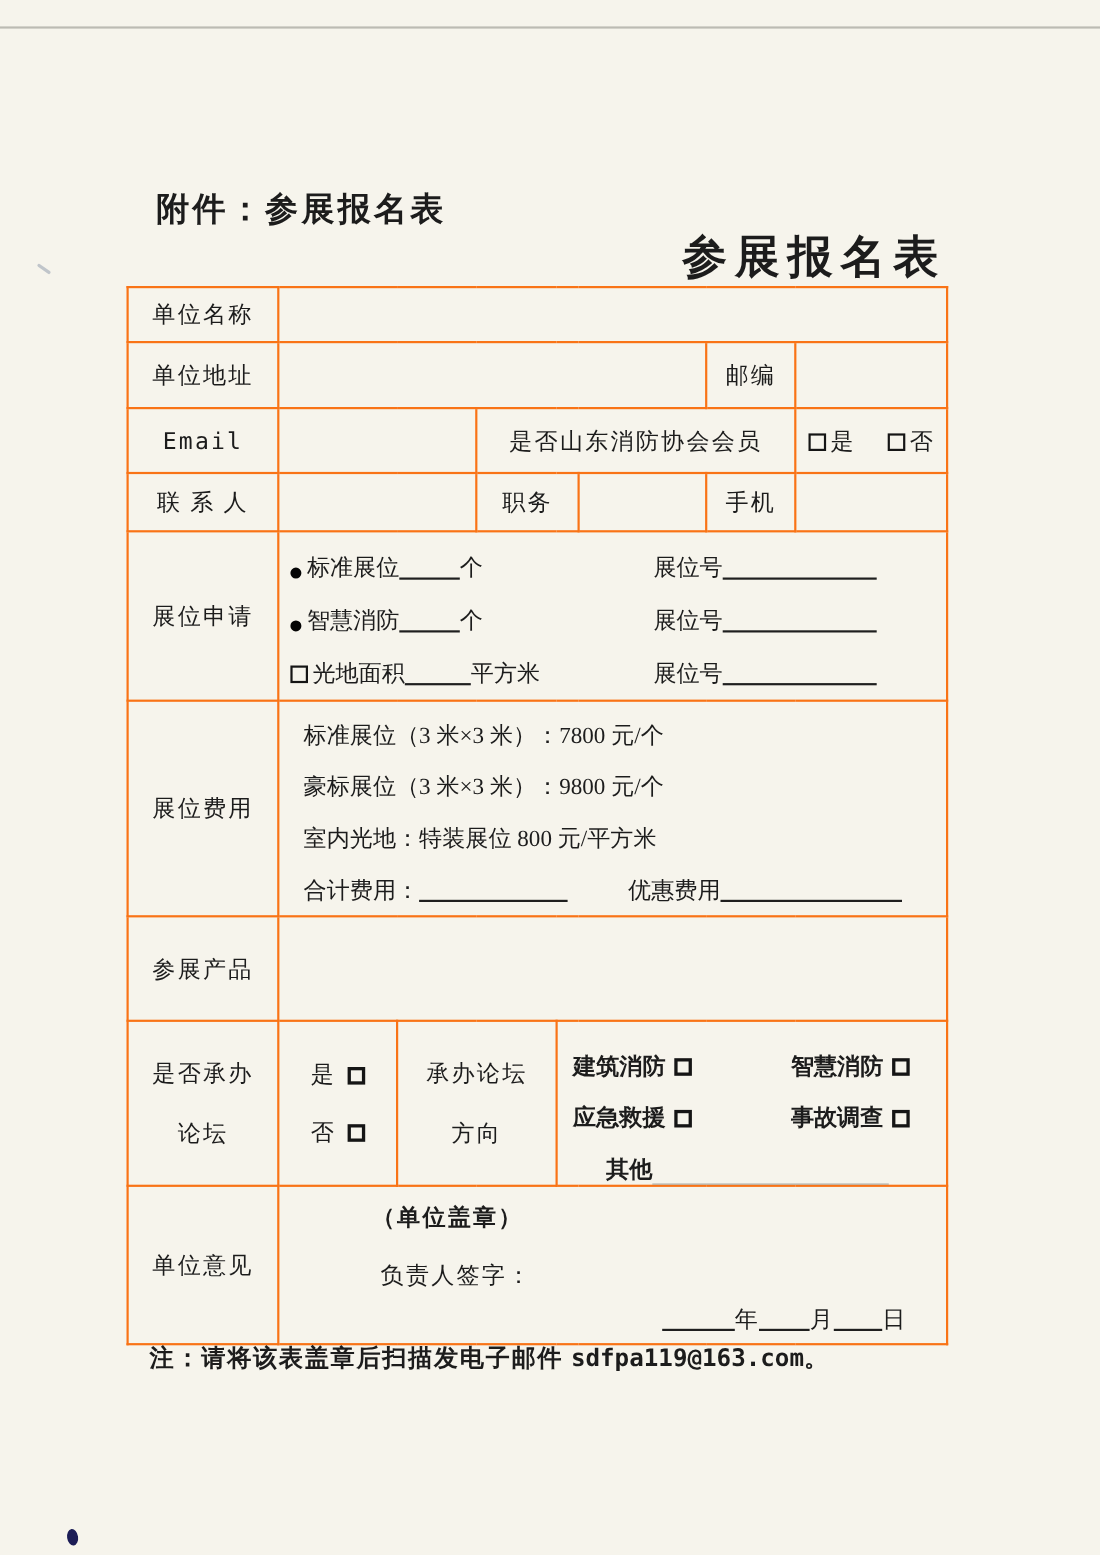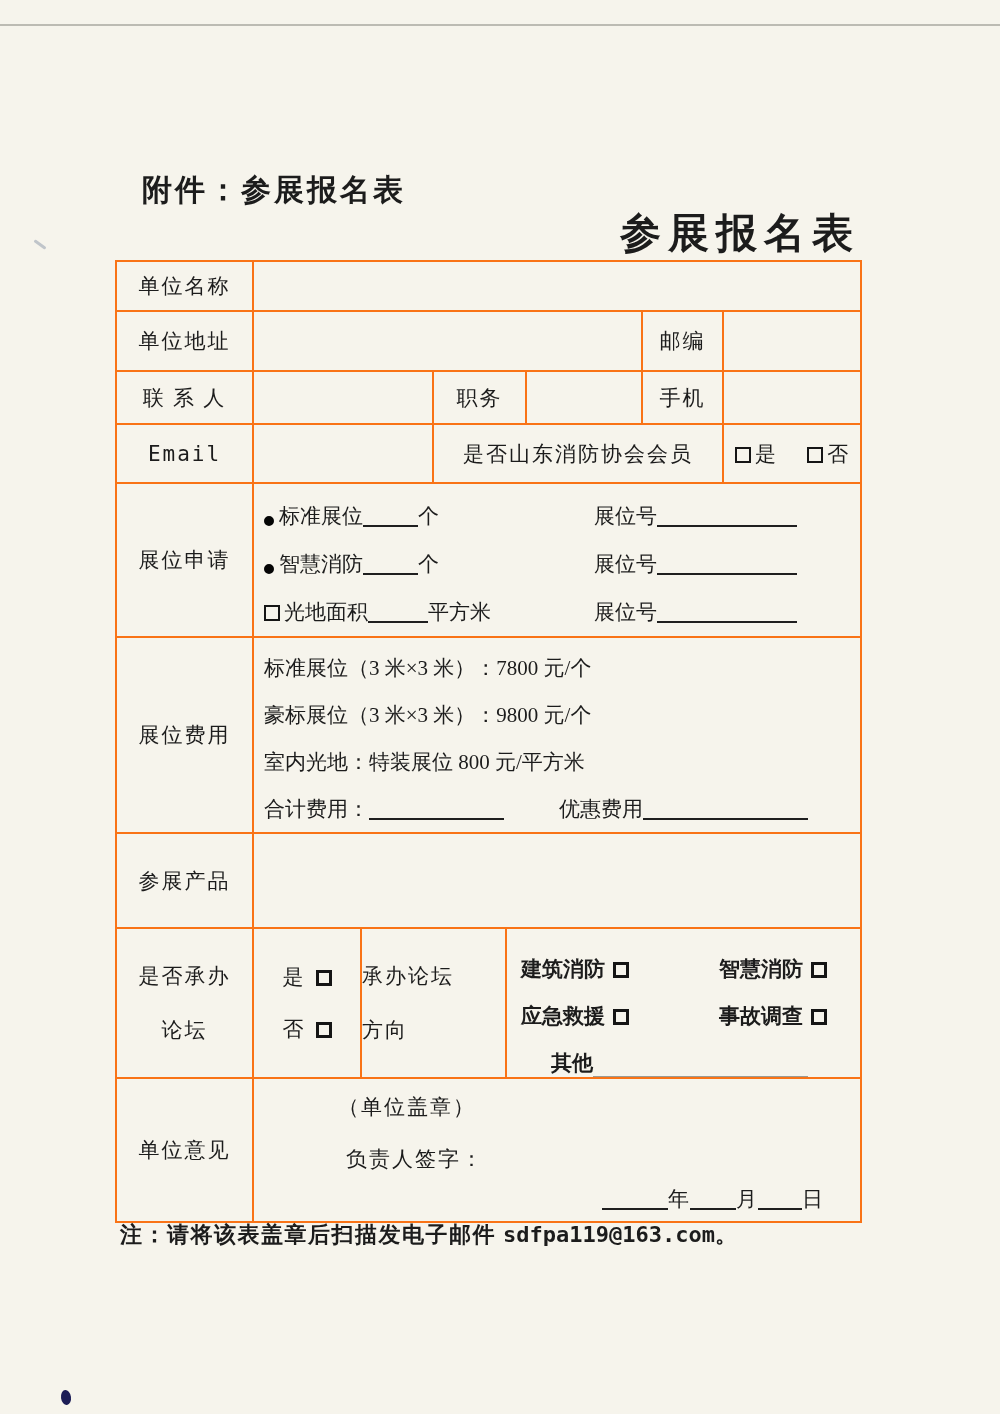--- a/index.html
+++ b/index.html
@@ -54,42 +54,42 @@
 
   
   .member-yn { text-align:center; letter-spacing:1px; }
   .member-yn .pair + .pair { margin-left:24px; }
 
   
   .booth-cell { padding:8px 18px 0 10px; }
   .bl { height:48px; display:flex; align-items:center; }
   .bl .seg1 { width:330px; }
   
-  .fee-cell { padding:6px 0 0 10px; }
+  .fee-cell { padding:6px 0 0 22px; }
   .fl { height:47px; display:flex; align-items:center; }
   .fl .totwrap { width:295px; }
   
   .yn-cell { text-align:center; }
   .yn-cell .ynl { height:52px; line-height:52px; letter-spacing:4px;}
-  .dir-cell { letter-spacing:2px; }
+  .dir-cell { text-align:center; letter-spacing:2px; }
   .dir-cell .dl { height:54px; line-height:54px; }
   .opts-cell { padding:6px 0 0 14px; font-weight:600; }
   .ol { height:47px; display:flex; align-items:flex-end; }
   .ol .optw { width:198px; }
   .ol.other { padding-left:30px; font-weight:600; }
   .lab2 .l { height:54px; line-height:54px; }
 
   
   .op-cell { position:relative; }
-  .op-seal { position:absolute; left:84px; top:14px; letter-spacing:2px; }
+  .op-seal { position:absolute; left:84px; top:14px; letter-spacing:2px;font-weight:bold; }
   .op-sign { position:absolute; left:92px; top:66px; letter-spacing:2px; }
   .op-date { position:absolute; right:36px; bottom:8px; letter-spacing:1px; }
 
   .note {
-    position:absolute; left:120px; top:1220px;
+    position:absolute; left:136px; top:1220px;
     font-size:22px; font-weight:bold; letter-spacing:1.5px;
   }
 </style>
 </head>
 <body>
 
 <div class="page">
   <div class="topline"></div>
   <div class="edge-mark"></div>
 
@@ -114,37 +114,37 @@
       <td class="val" colspan="7"></td>
     </tr>
 
     <tr style="height:60px">
       <td class="lab">单位地址</td>
       <td class="val" colspan="5"></td>
       <td class="lab">邮编</td>
       <td class="val"></td>
     </tr>
 
+    <tr style="height:59px">
+      <td class="lab mono">Email</td>
+      <td class="val" colspan="2"></td>
+      <td class="lab" colspan="4">是否山东消防协会会员</td>
+      <td class="member-yn">
+        <span class="pair"><span class="sq thin"></span><span>是</span></span>
+        <span class="pair"><span class="sq thin"></span><span>否</span></span>
+      </td>
+    </tr>
+
     <tr style="height:53px">
       <td class="lab">联 系 人</td>
       <td class="val" colspan="2"></td>
       <td class="lab" colspan="2">职务</td>
       <td class="val"></td>
       <td class="lab">手机</td>
       <td class="val"></td>
-    </tr>
-
-    <tr style="height:59px">
-      <td class="lab mono">Email</td>
-      <td class="val" colspan="2"></td>
-      <td class="lab" colspan="4">是否山东消防协会会员</td>
-      <td class="member-yn">
-        <span class="pair"><span class="sq thin"></span><span>是</span></span>
-        <span class="pair"><span class="sq thin"></span><span>否</span></span>
-      </td>
     </tr>
 
     <tr style="height:150px">
       <td class="lab">展位申请</td>
       <td class="booth-cell" colspan="7">
         <div class="bl">
           <span class="seg1">
             <span class="ring"></span><span>标准展位</span><span class="blank w55"></span><span>个</span>
           </span>
           <span><span>展位号</span><span class="blank w140"></span></span>

